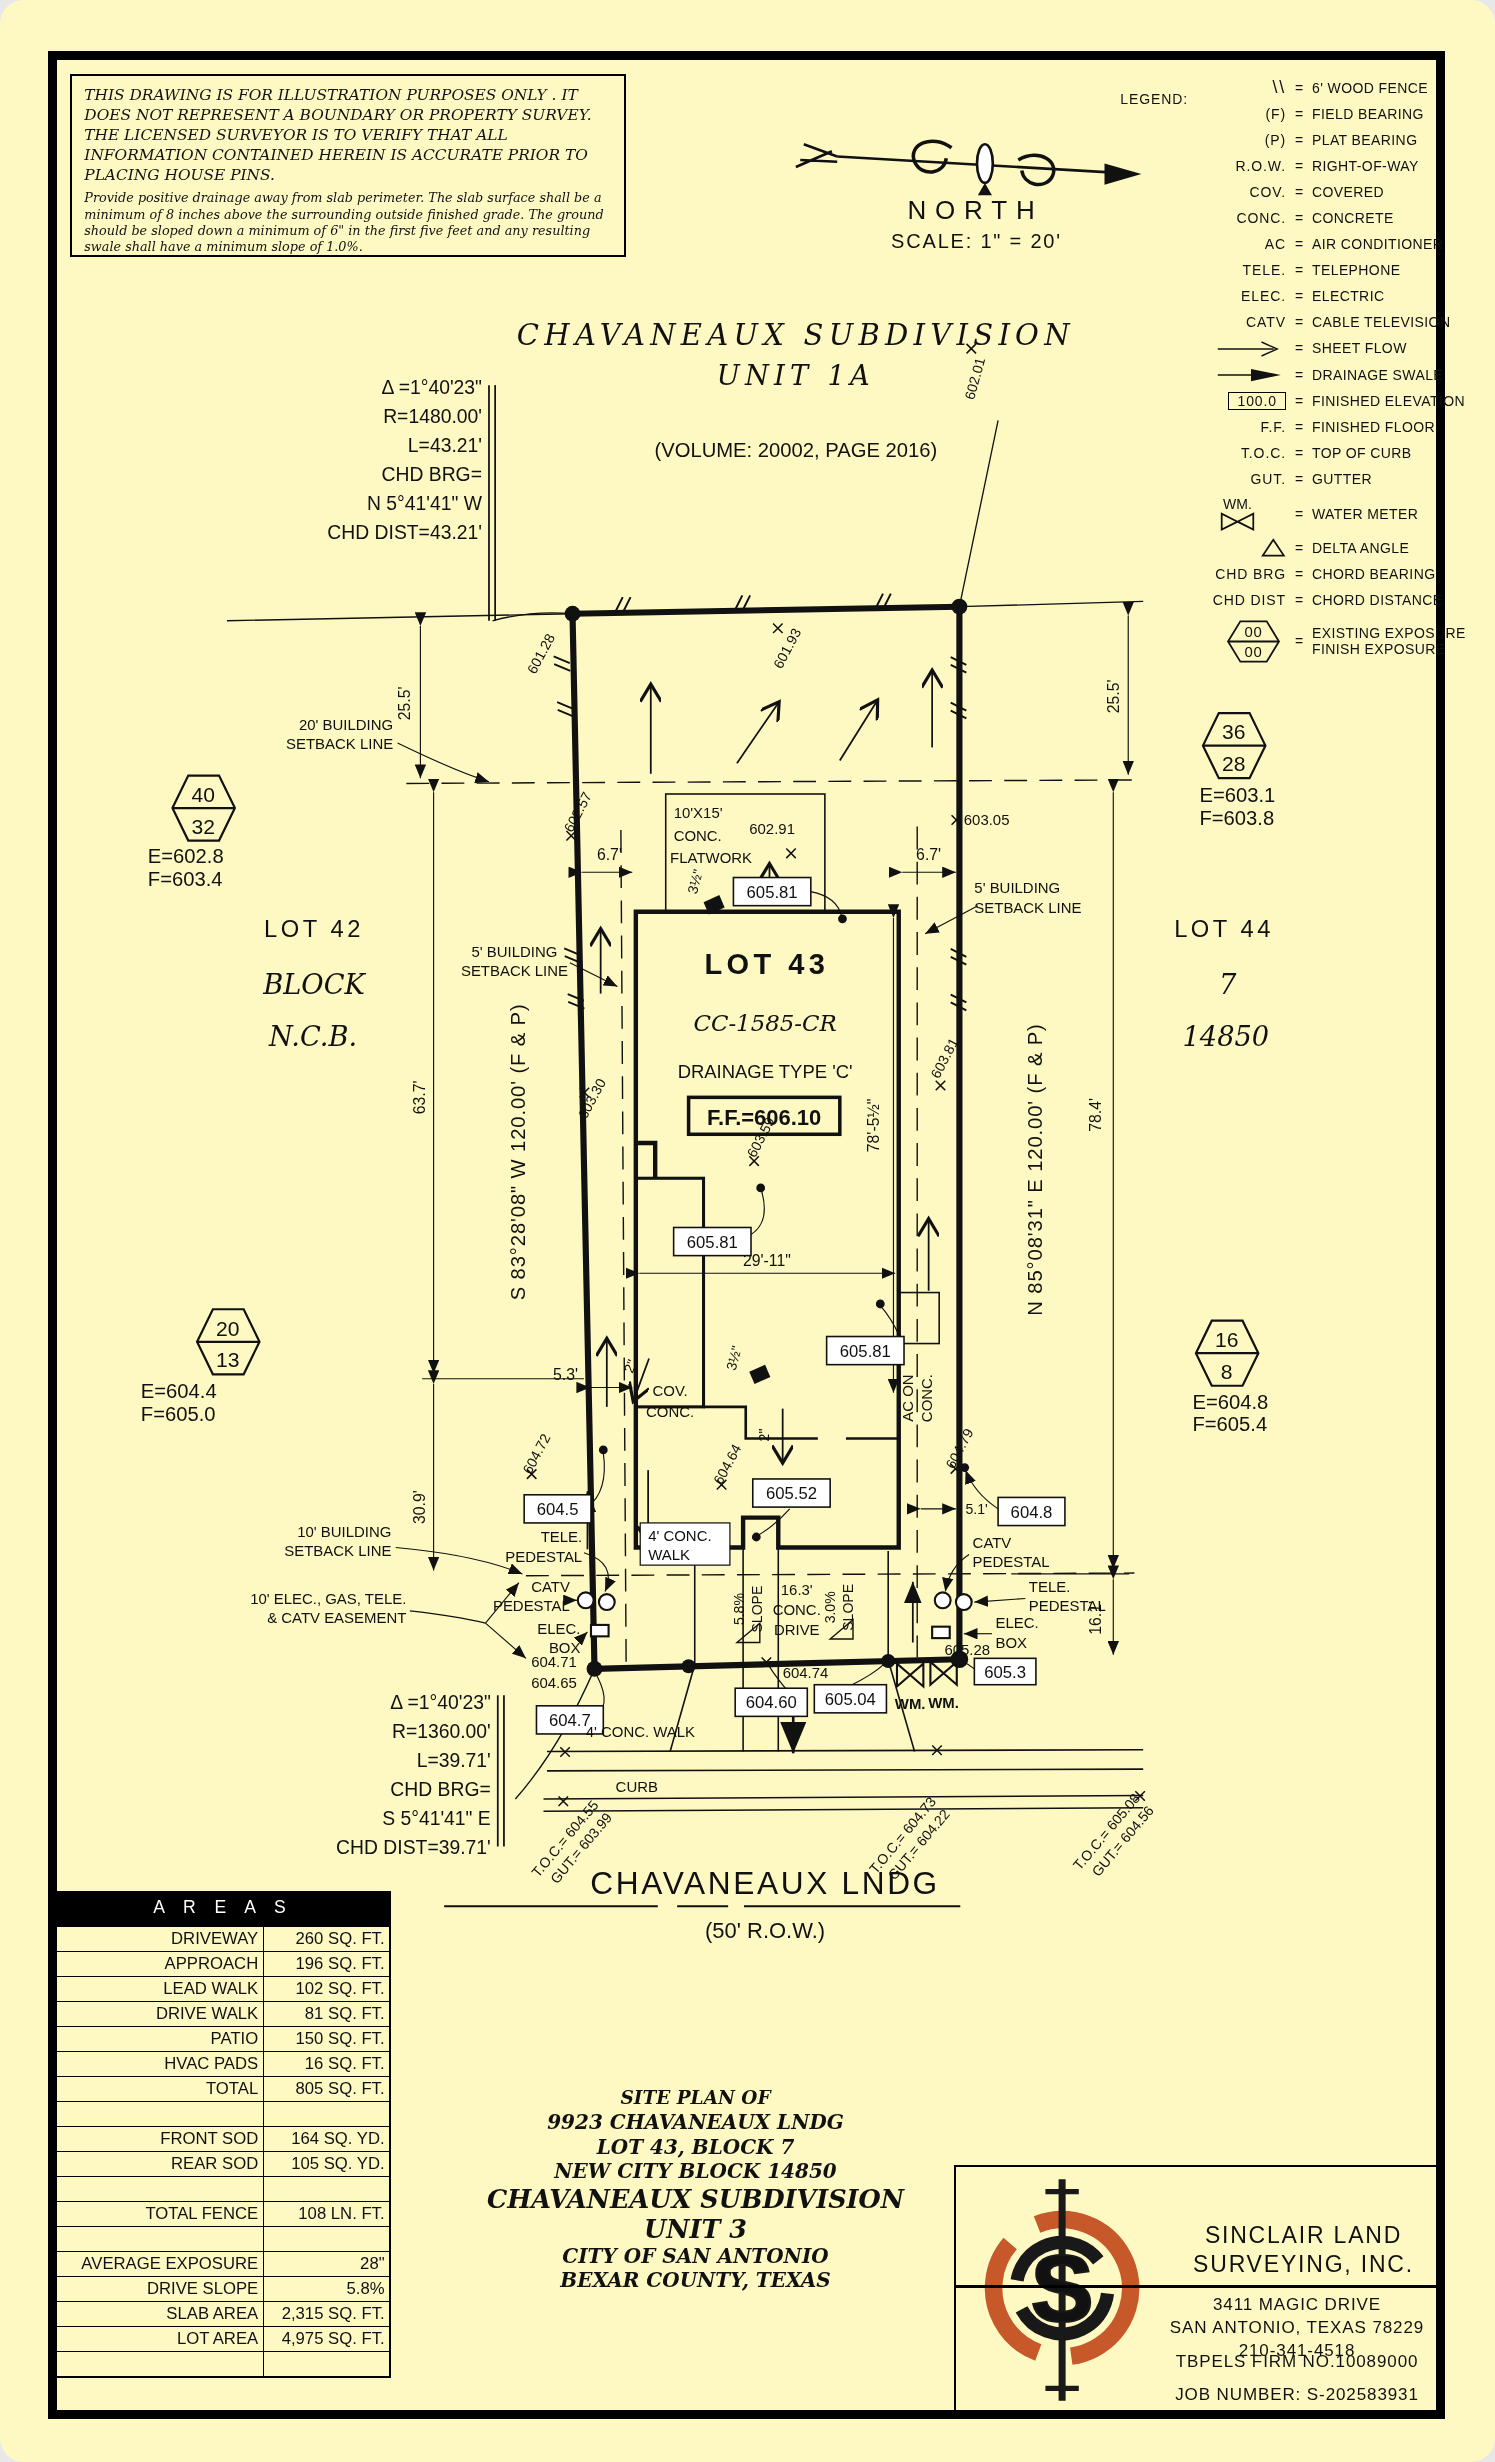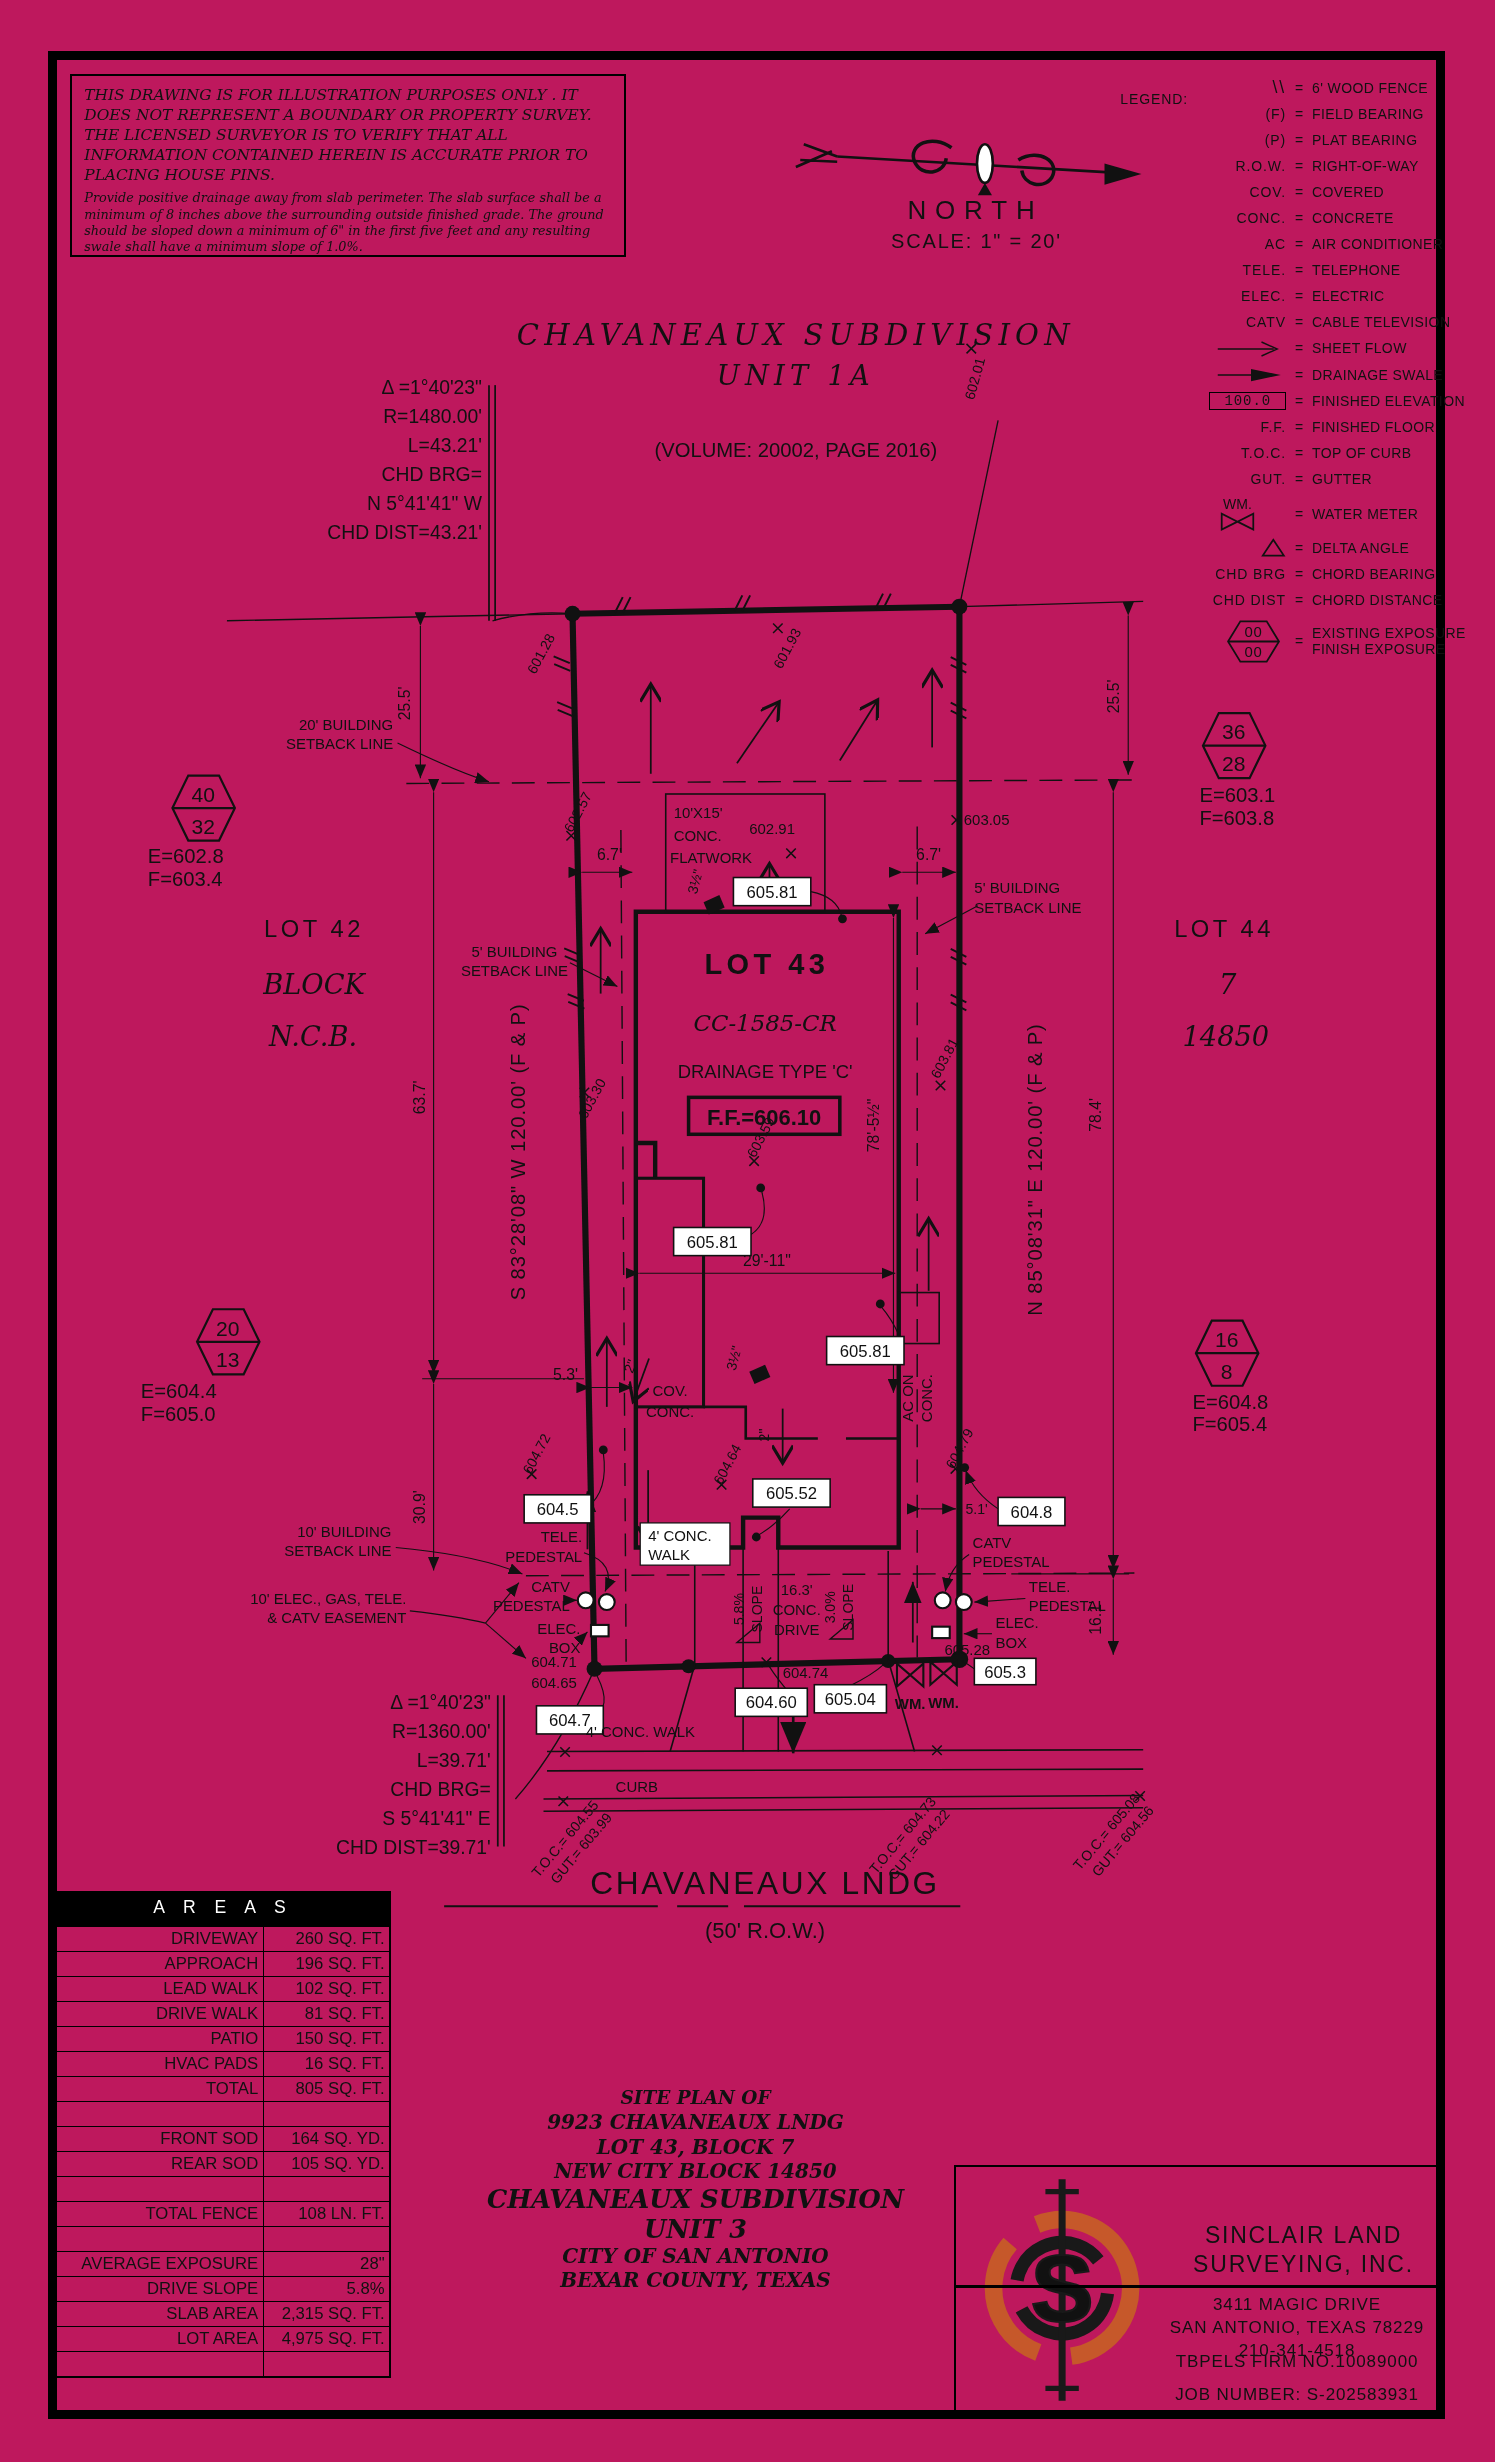--- a/index.html
+++ b/index.html
@@ -1,31 +1,31 @@
 <!DOCTYPE html>
 <html style="font-size:14px"><head>
 <meta charset="utf-8">
 <style>
   html,body{margin:0;padding:0;background:#e8e8e8;}
-  #sheet{position:relative;width:1495px;height:2462px;background:#be185d;font-family:"Liberation Sans",sans-serif;color:#111;overflow:hidden;}
+  #sheet{position:relative;width:1495px;height:2462px;background:#fef9c3;font-family:"Liberation Sans",sans-serif;color:#111;overflow:hidden;border-radius:24px;}
   .border{position:absolute;left:48px;top:51px;width:1379px;height:2350px;border:9.7px solid #000;}
   
   .disc{position:absolute;left:70px;top:74px;width:556px;height:183px;border:2.6px solid #000;padding:8.8px 12.3px;box-sizing:border-box;font-family:"DejaVu Serif",serif;font-style:italic;}
   .disc p{margin:0 0 5.3px 0;}
   .disc .p1{font-size:15.4px;line-height:1.3;}
   .disc .p2{font-size:12.8px;line-height:1.28;}
   
   .legend{position:absolute;left:1115px;top:76px;width:362px;font-size:14px;}
   .lg-title{position:absolute;left:5.3px;top:15px;letter-spacing:0.9px;}
   .lg-rows{margin-left:74px;display:flex;flex-direction:column;gap:3.1px;}
   .lg-row{display:flex;align-items:center;min-height:23px;}
   .lg-sym{width:97px;text-align:right;letter-spacing:0.9px;}
   .lg-eq{width:26px;text-align:center;}
   .lg-desc{flex:1;letter-spacing:0.4px;}
-  .lg-box{border:1.8px solid #000;padding:0 14px;font-family:Liberation Mono, monospace;}
+  .lg-box{border:1.8px solid #000;padding:0 8px;}
   .lg-icon{display:inline-block;vertical-align:middle;}
   .wmcell{display:flex;flex-direction:column;align-items:center;justify-content:center;width:97px;}
   
   .north{position:absolute;left:835px;top:195px;width:281px;text-align:center;font-size:26px;letter-spacing:8.8px;}
   .scale{position:absolute;left:818px;top:230px;width:317px;text-align:center;font-size:20px;letter-spacing:1.8px;}
   
   .areas{position:absolute;left:55px;top:1891px;width:336px;}
   .areas .ttl{background:#000;color:#fff;text-align:center;font-size:17.6px;letter-spacing:7px;padding:4.4px 0;border:2.6px solid #000;}
   .areas table{border-collapse:collapse;width:100%;border:2.6px solid #000;}
   .areas td{border:1.8px solid #000;height:24px;font-size:16.7px;padding:0 4.4px;text-align:right;}

